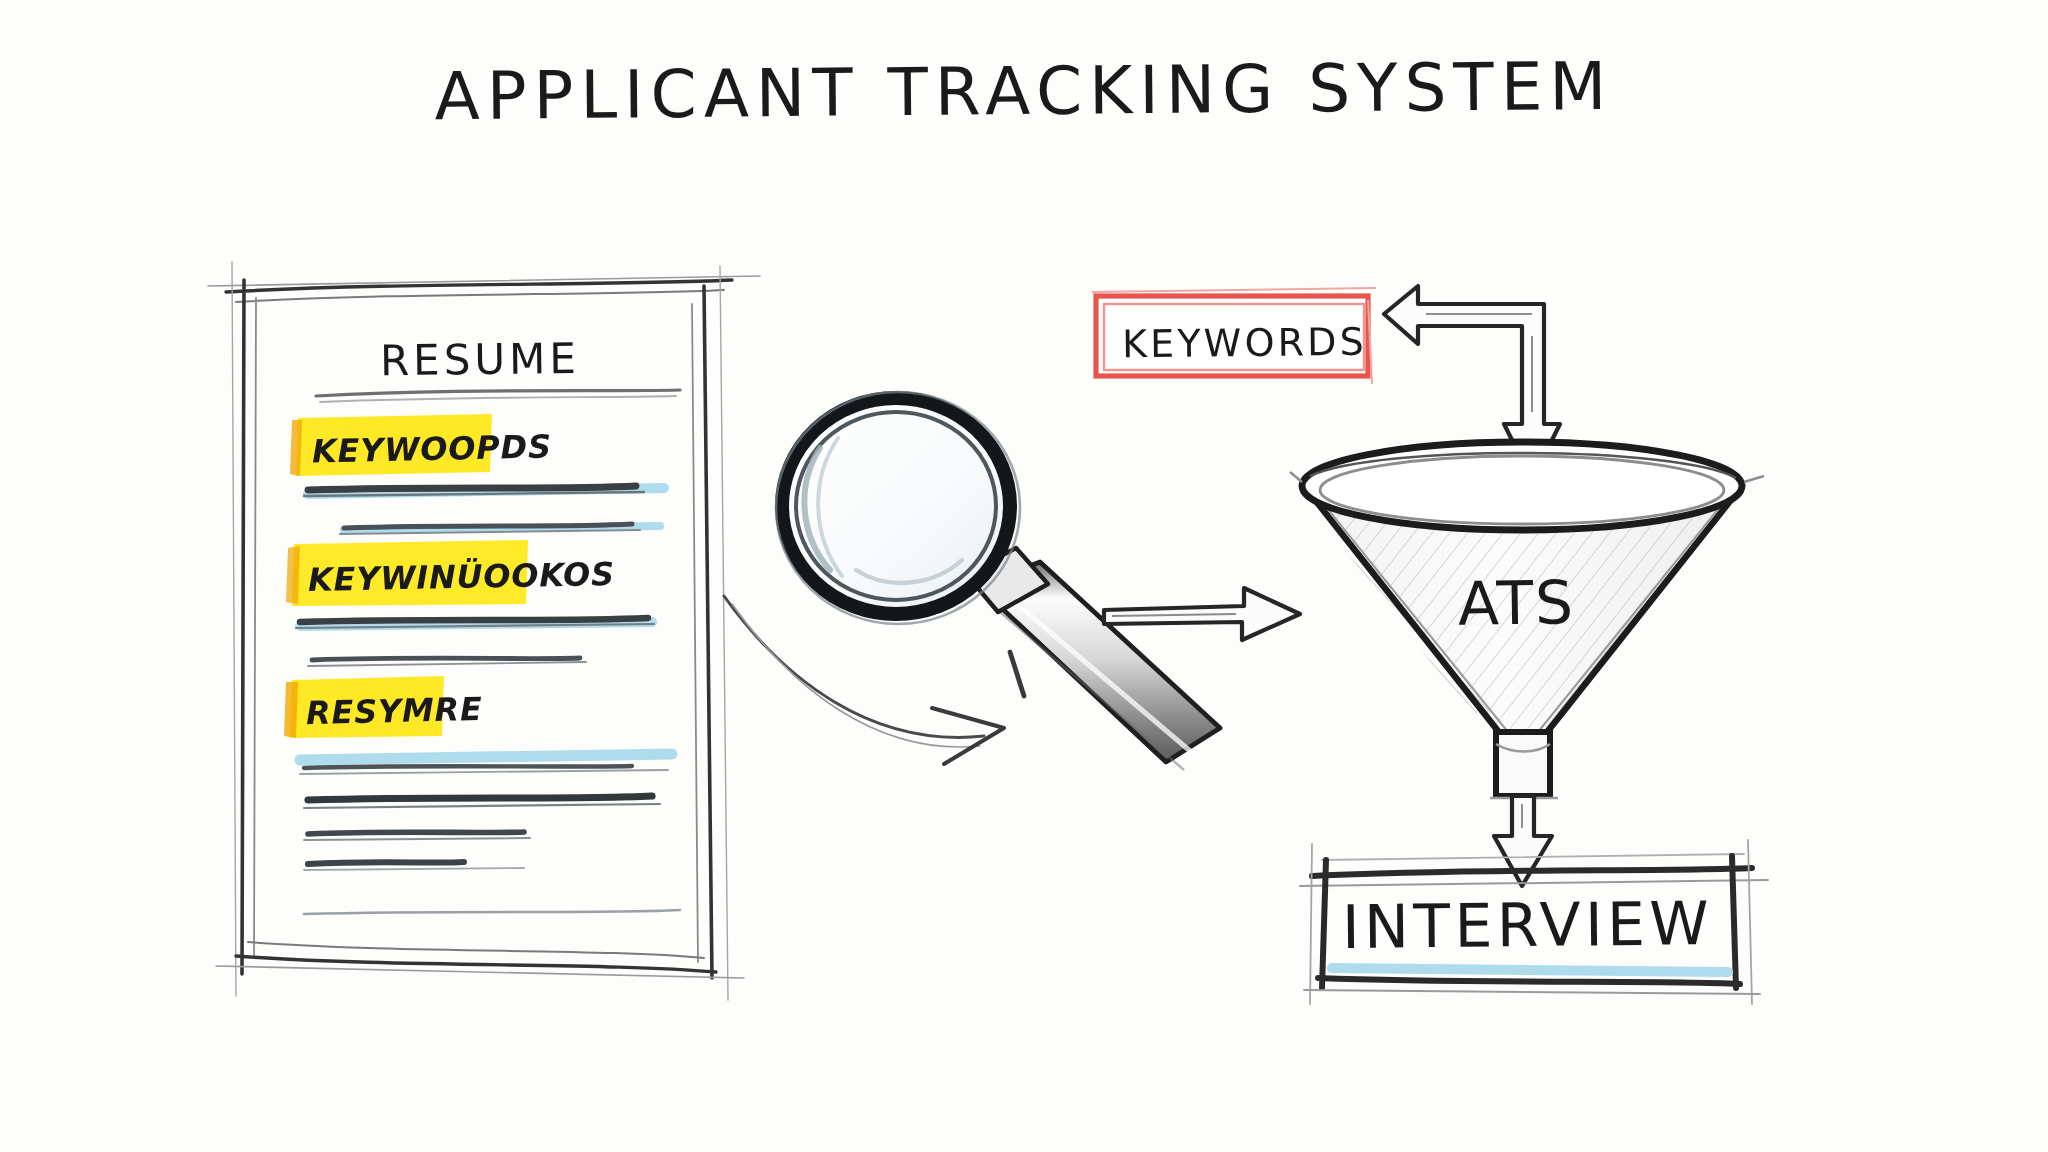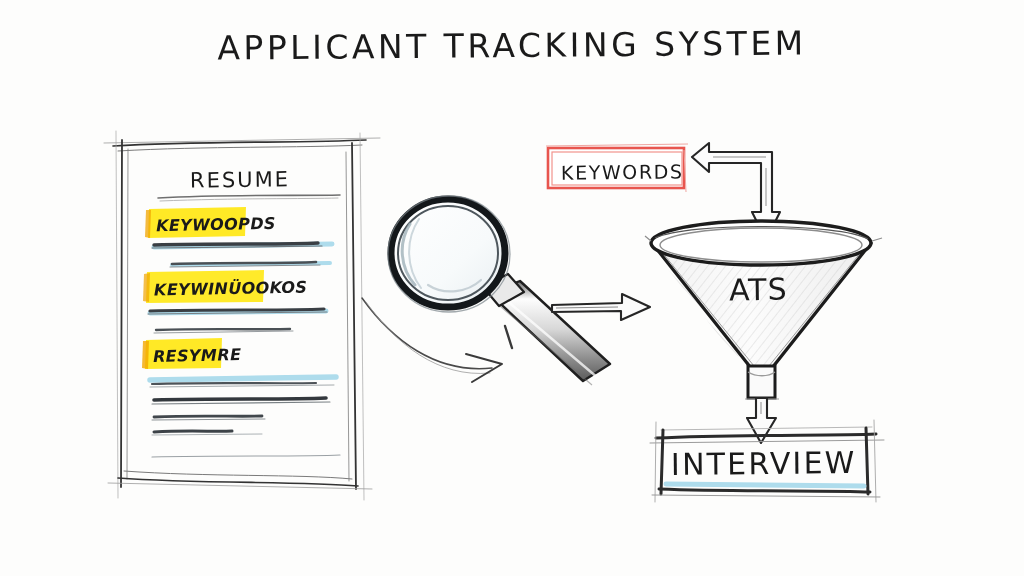--- a/index.html
+++ b/index.html
@@ -52,21 +52,21 @@
   #hl-text-0 { left: 156px; top: 215px; transform: rotate(-1.2deg); }
   #hl-text-1 { left: 154px; top: 279px; transform: rotate(-1.1deg); }
   #hl-text-2 { left: 153px; top: 346px; transform: rotate(-1.4deg); }
   #keywords-text {
     left: 561px; top: 161px;
     font-size: 19px;
     letter-spacing: 1.6px;
     transform: rotate(-0.6deg);
   }
   #ats-text {
-    left: 729px; top: 272px;
+    left: 729px; top: 285px;
     font-size: 30px;
     letter-spacing: 1px;
     transform: rotate(-0.8deg);
   }
   #interview-text {
     left: 671px; top: 446px;
     font-size: 30px;
     letter-spacing: 2.2px;
     transform: rotate(-0.6deg);
   }

